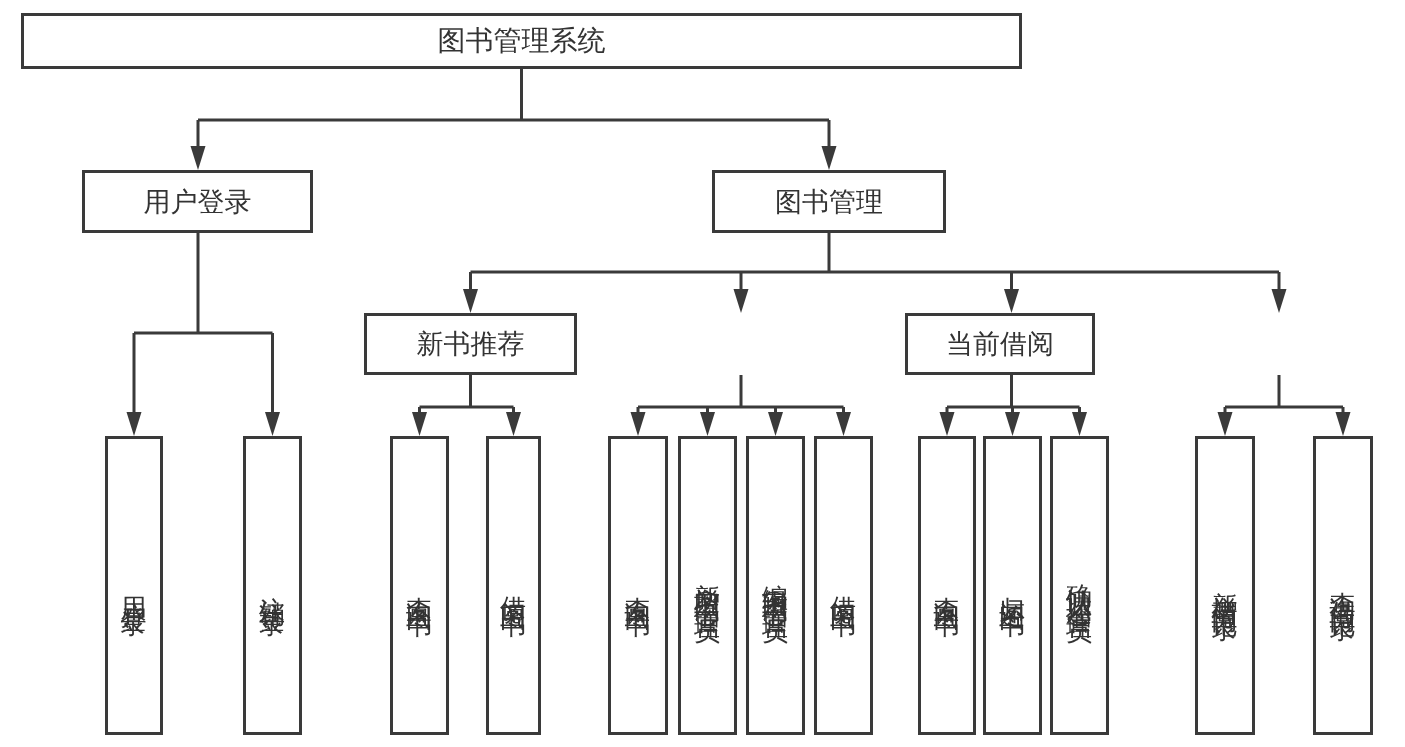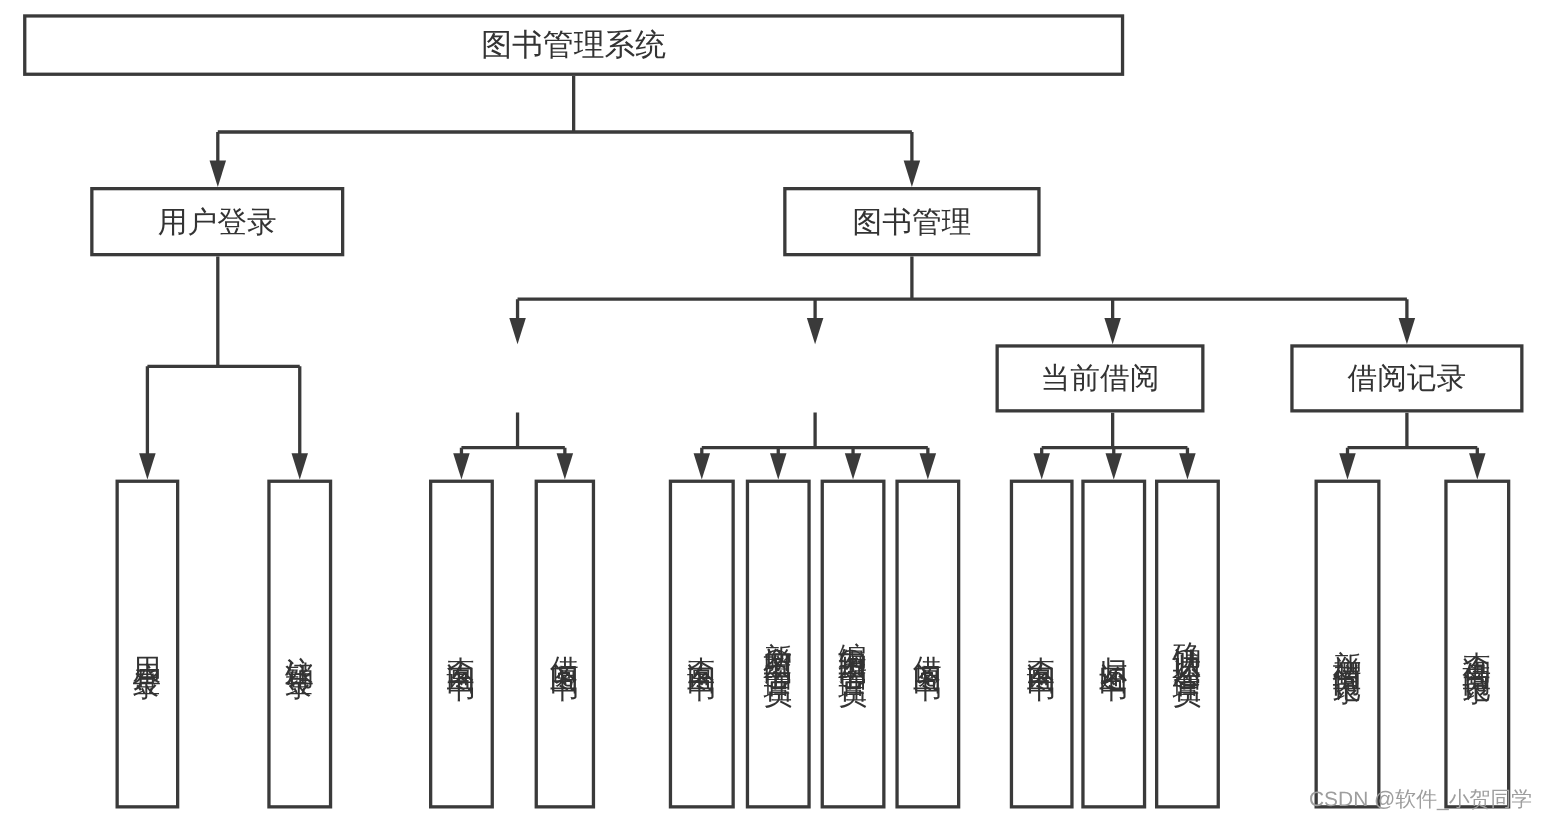--- a/index.html
+++ b/index.html
@@ -93,25 +93,25 @@
     <span>图书管理系统</span>
   </div>
 
   <div class="node h" style="left:82px;top:170px;width:231px;height:63px">
     <span>用户登录</span>
   </div>
   <div class="node h" style="left:712px;top:170px;width:234px;height:63px">
     <span>图书管理</span>
   </div>
 
+  <div class="node h" style="left:364px;top:313px;width:213px;height:62px">
+    <span>新书推荐</span>
+  </div>
   <div class="node h" style="left:905px;top:313px;width:190px;height:62px">
     <span>当前借阅</span>
-  </div>
-  <div class="node h" style="left:1173px;top:313px;width:212px;height:62px">
-    <span>借阅记录</span>
   </div>
 
   <div class="node v" style="left:105px;top:436px;width:58px;height:299px">
     <span>用户登录</span>
   </div>
   <div class="node v" style="left:243px;top:436px;width:59px;height:299px">
     <span>注销登录</span>
   </div>
 
   <div class="node v" style="left:390px;top:436px;width:59px;height:299px">
@@ -144,15 +144,14 @@
     <span>确认归还（管理员）</span>
   </div>
 
   <div class="node v" style="left:1195px;top:436px;width:60px;height:299px">
     <span>新增借阅记录</span>
   </div>
   <div class="node v" style="left:1313px;top:436px;width:60px;height:299px">
     <span>查询借阅记录</span>
   </div>
 
-  <div class="watermark">CSDN @软件_小贺同学</div>
 
 </div>
 
 </body></html>

